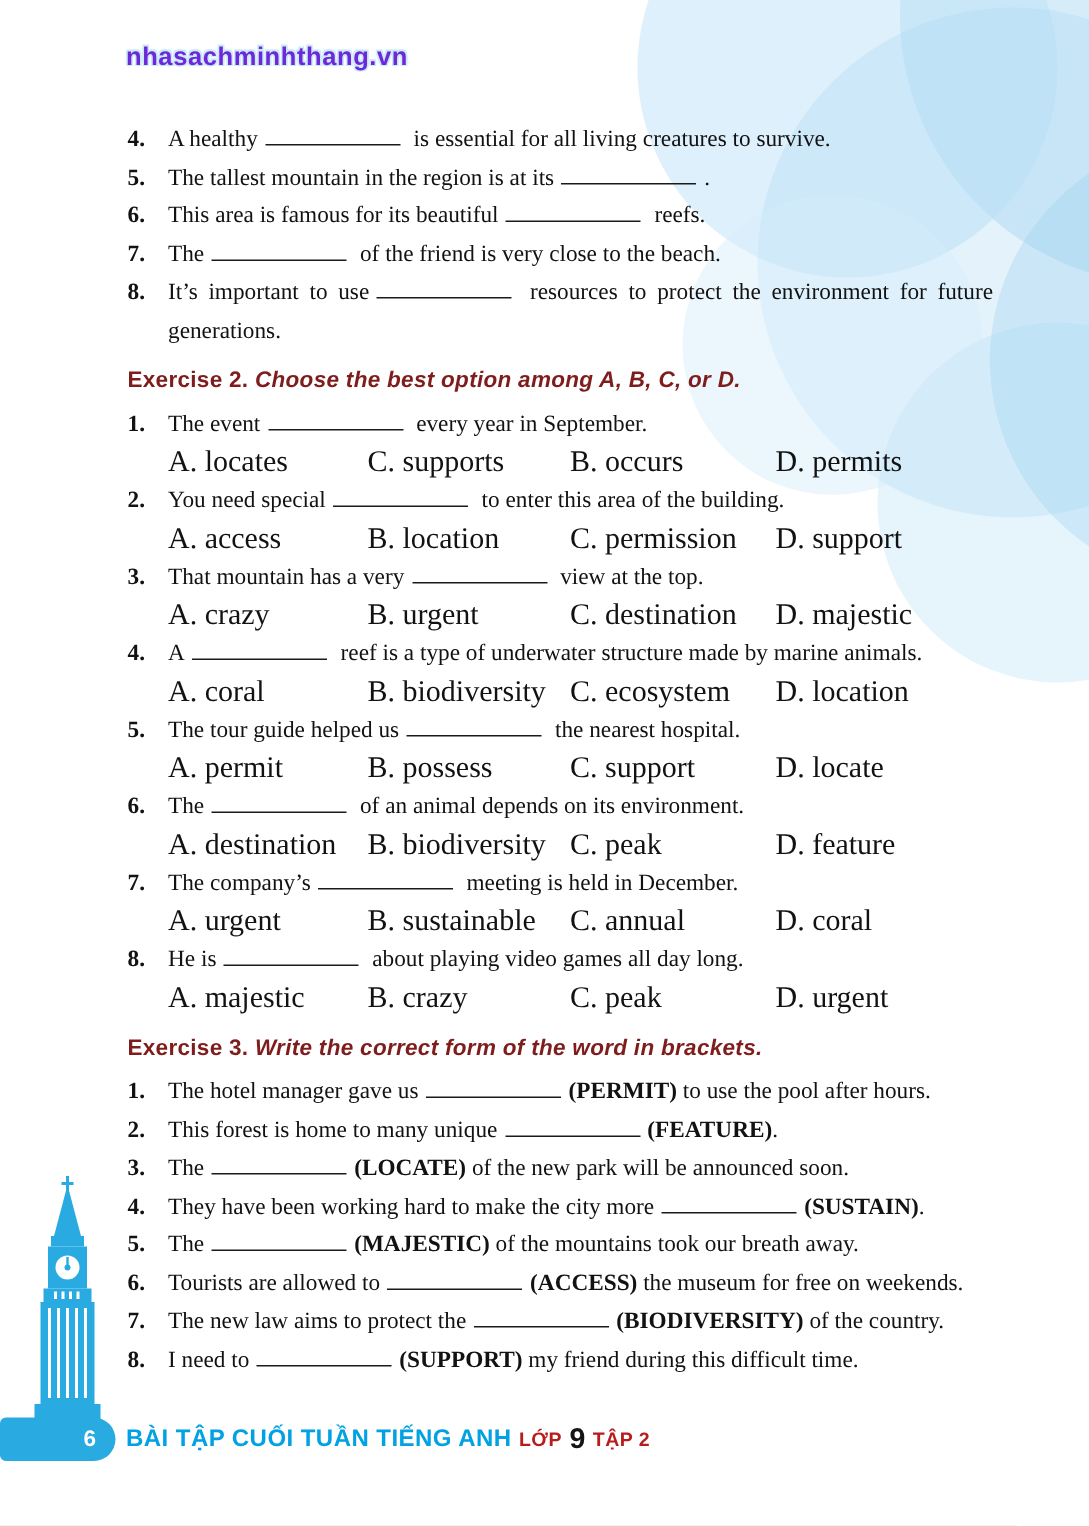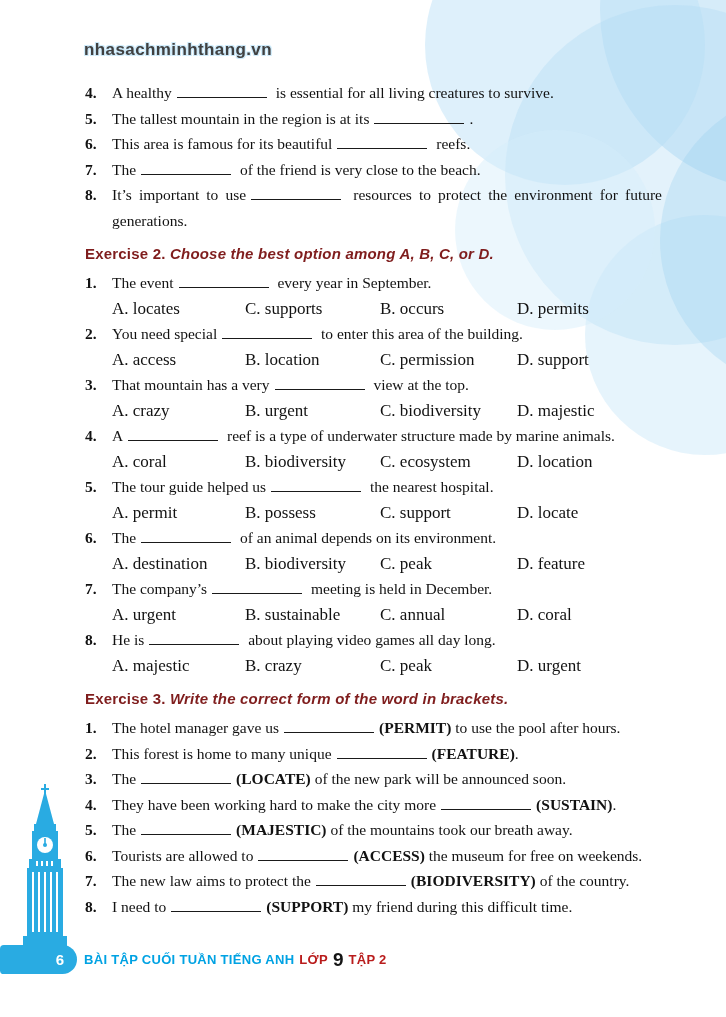--- a/index.html
+++ b/index.html
@@ -12,39 +12,39 @@
   .decor{position:absolute;inset:0;pointer-events:none;}
   .decor .c{position:absolute;border-radius:50%;}
   .c1{left:600px;top:-170px;width:360px;height:360px;background:rgba(158,209,240,.42);}
   .c2{left:425px;top:-95px;width:280px;height:280px;background:rgba(190,226,248,.50);}
   .c3{left:505px;top:5px;width:340px;height:340px;background:rgba(173,218,244,.34);}
   .c4{left:585px;top:215px;width:240px;height:240px;background:rgba(188,227,248,.38);}
   .c5{left:455px;top:130px;width:200px;height:200px;background:rgba(213,238,251,.45);}
   .c6{left:660px;top:90px;width:300px;height:300px;background:rgba(150,205,238,.30);}
 
   .logo{
-    position:absolute;left:84px;top:40px;
+    position:absolute;left:84px;top:28px;
     font-family:"Liberation Sans",sans-serif;font-weight:bold;
-    font-size:17px;letter-spacing:.4px;color:#404040;
+    font-size:17px;letter-spacing:.4px;color:#6d28d9;
     text-shadow:-1px -1px 0 #cdeafa,1px -1px 0 #cdeafa,-1px 1px 0 #cdeafa,1px 1px 0 #cdeafa,0 0 3px #e3f4fd;
   }
 
   .content{position:absolute;left:85px;top:80px;width:577px;}
 
   .row{display:flex;font-size:15.5px;line-height:25.5px;}
   .num{flex:none;width:27px;font-weight:bold;}
   .q-text{flex:1;}
   .justify .q-text{text-align:justify;}
   .blank{
     display:inline-block;width:90px;height:13px;margin:0 5px;
     border-bottom:1.4px solid #1a1a1a;vertical-align:baseline;
   }
   .opts{
     display:grid;grid-template-columns:133px 135px 137px 1fr;
-    padding-left:27px;font-size:17px;line-height:25.5px;
+    padding-left:27px;font-size:20px;line-height:25.5px;
   }
   .ex-title{
     margin:10px 0 5px 0;
     font-family:"Liberation Sans",sans-serif;font-weight:bold;
     font-size:15px;line-height:22px;color:#7f1d1d;letter-spacing:.2px;
   }
   .ex-title .it{font-style:italic;}
   .bracket{font-weight:bold;}
 
   
@@ -54,21 +54,21 @@
   }
   .page-badge span{
     position:absolute;right:13px;top:0;line-height:29px;color:#ffffff;
     font-family:"Liberation Sans",sans-serif;font-weight:bold;font-size:15px;
   }
   .footer{
     position:absolute;left:84px;top:945px;height:29px;
     display:flex;align-items:center;gap:5px;
     font-family:"Liberation Sans",sans-serif;font-weight:bold;
   }
-  .f-series{color:#00a2e3;font-size:13px;letter-spacing:.3px;}
+  .f-series{color:#00a2e3;font-size:16px;letter-spacing:.3px;}
   .f-black{color:#b91c1c;font-size:13px;letter-spacing:.3px;}
   .f-nine{color:#151515;font-size:19px;line-height:29px;}
 
   .tower{position:absolute;left:12px;top:784px;}
 </style>
 </head>
 <body>
 
 <div class="page">
 
@@ -137,21 +137,21 @@
           </div>
   </div>
         <div class="mcq">
     <div class="row">
       <span class="num">3.</span>
       <span class="q-text"><span>That mountain has a very</span><span class="blank"></span><span> view at the top.</span></span>
     </div>
     <div class="opts">
             <span>A. crazy</span>
             <span>B. urgent</span>
-            <span>C. biodiversity</span>
+            <span>C. destination</span>
             <span>D. majestic</span>
           </div>
   </div>
         <div class="mcq">
     <div class="row">
       <span class="num">4.</span>
       <span class="q-text"><span>A</span><span class="blank"></span><span> reef is a type of underwater structure made by marine animals.</span></span>
     </div>
     <div class="opts">
             <span>A. coral</span>

